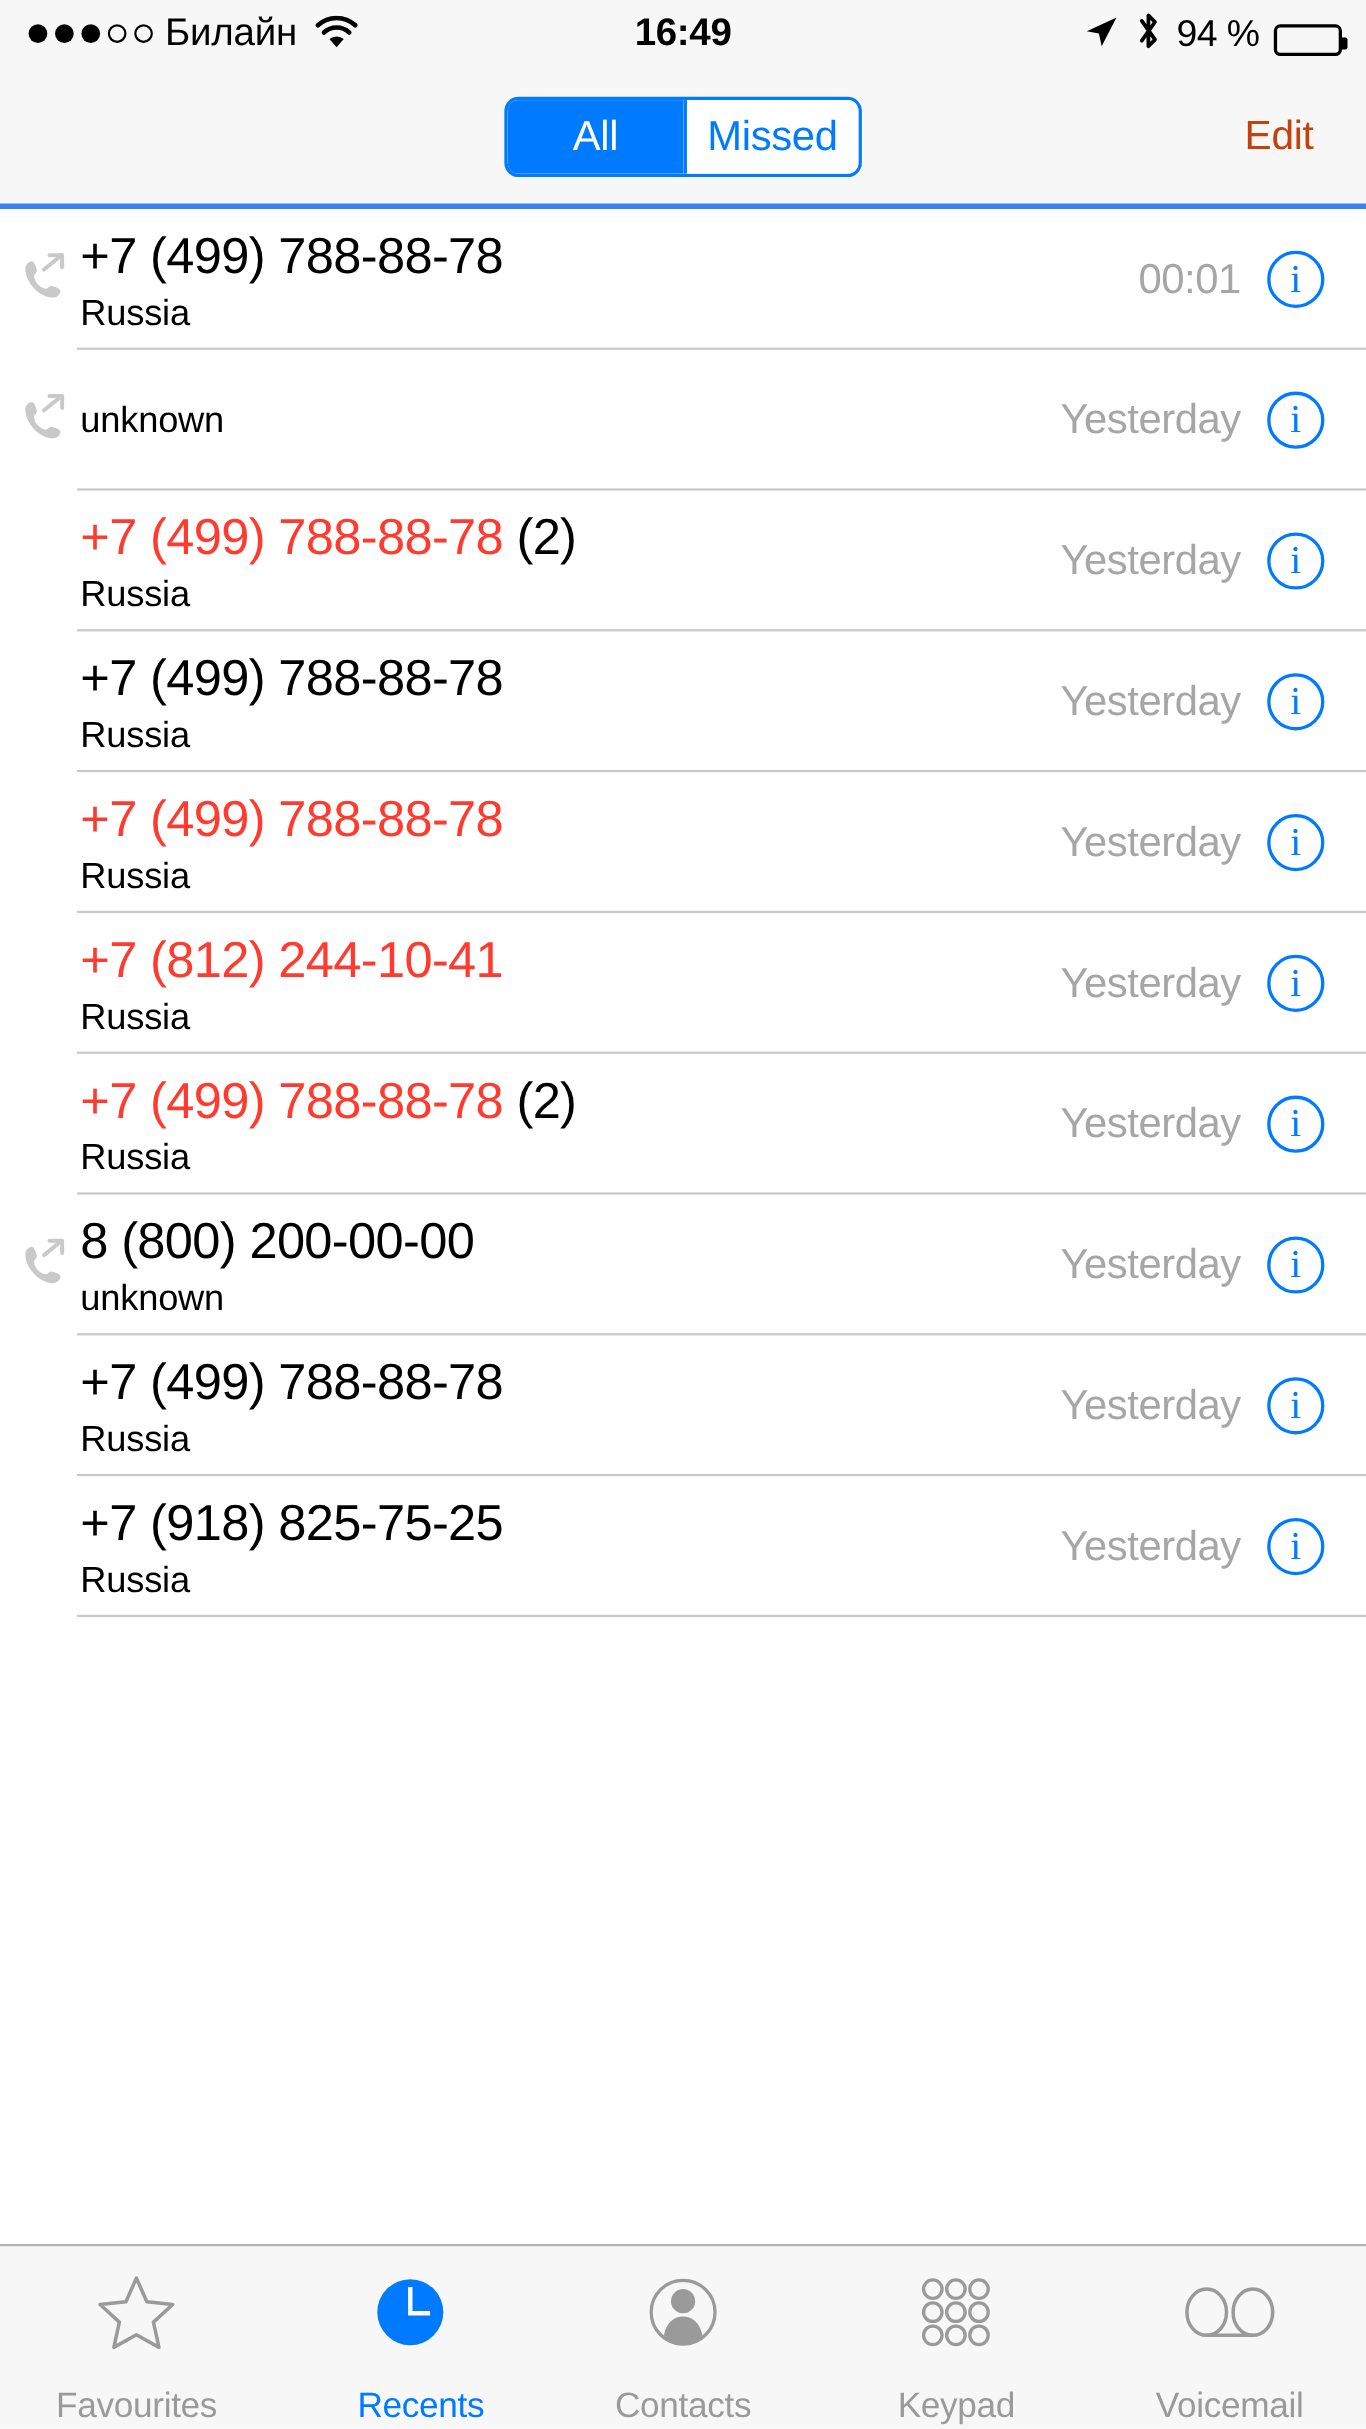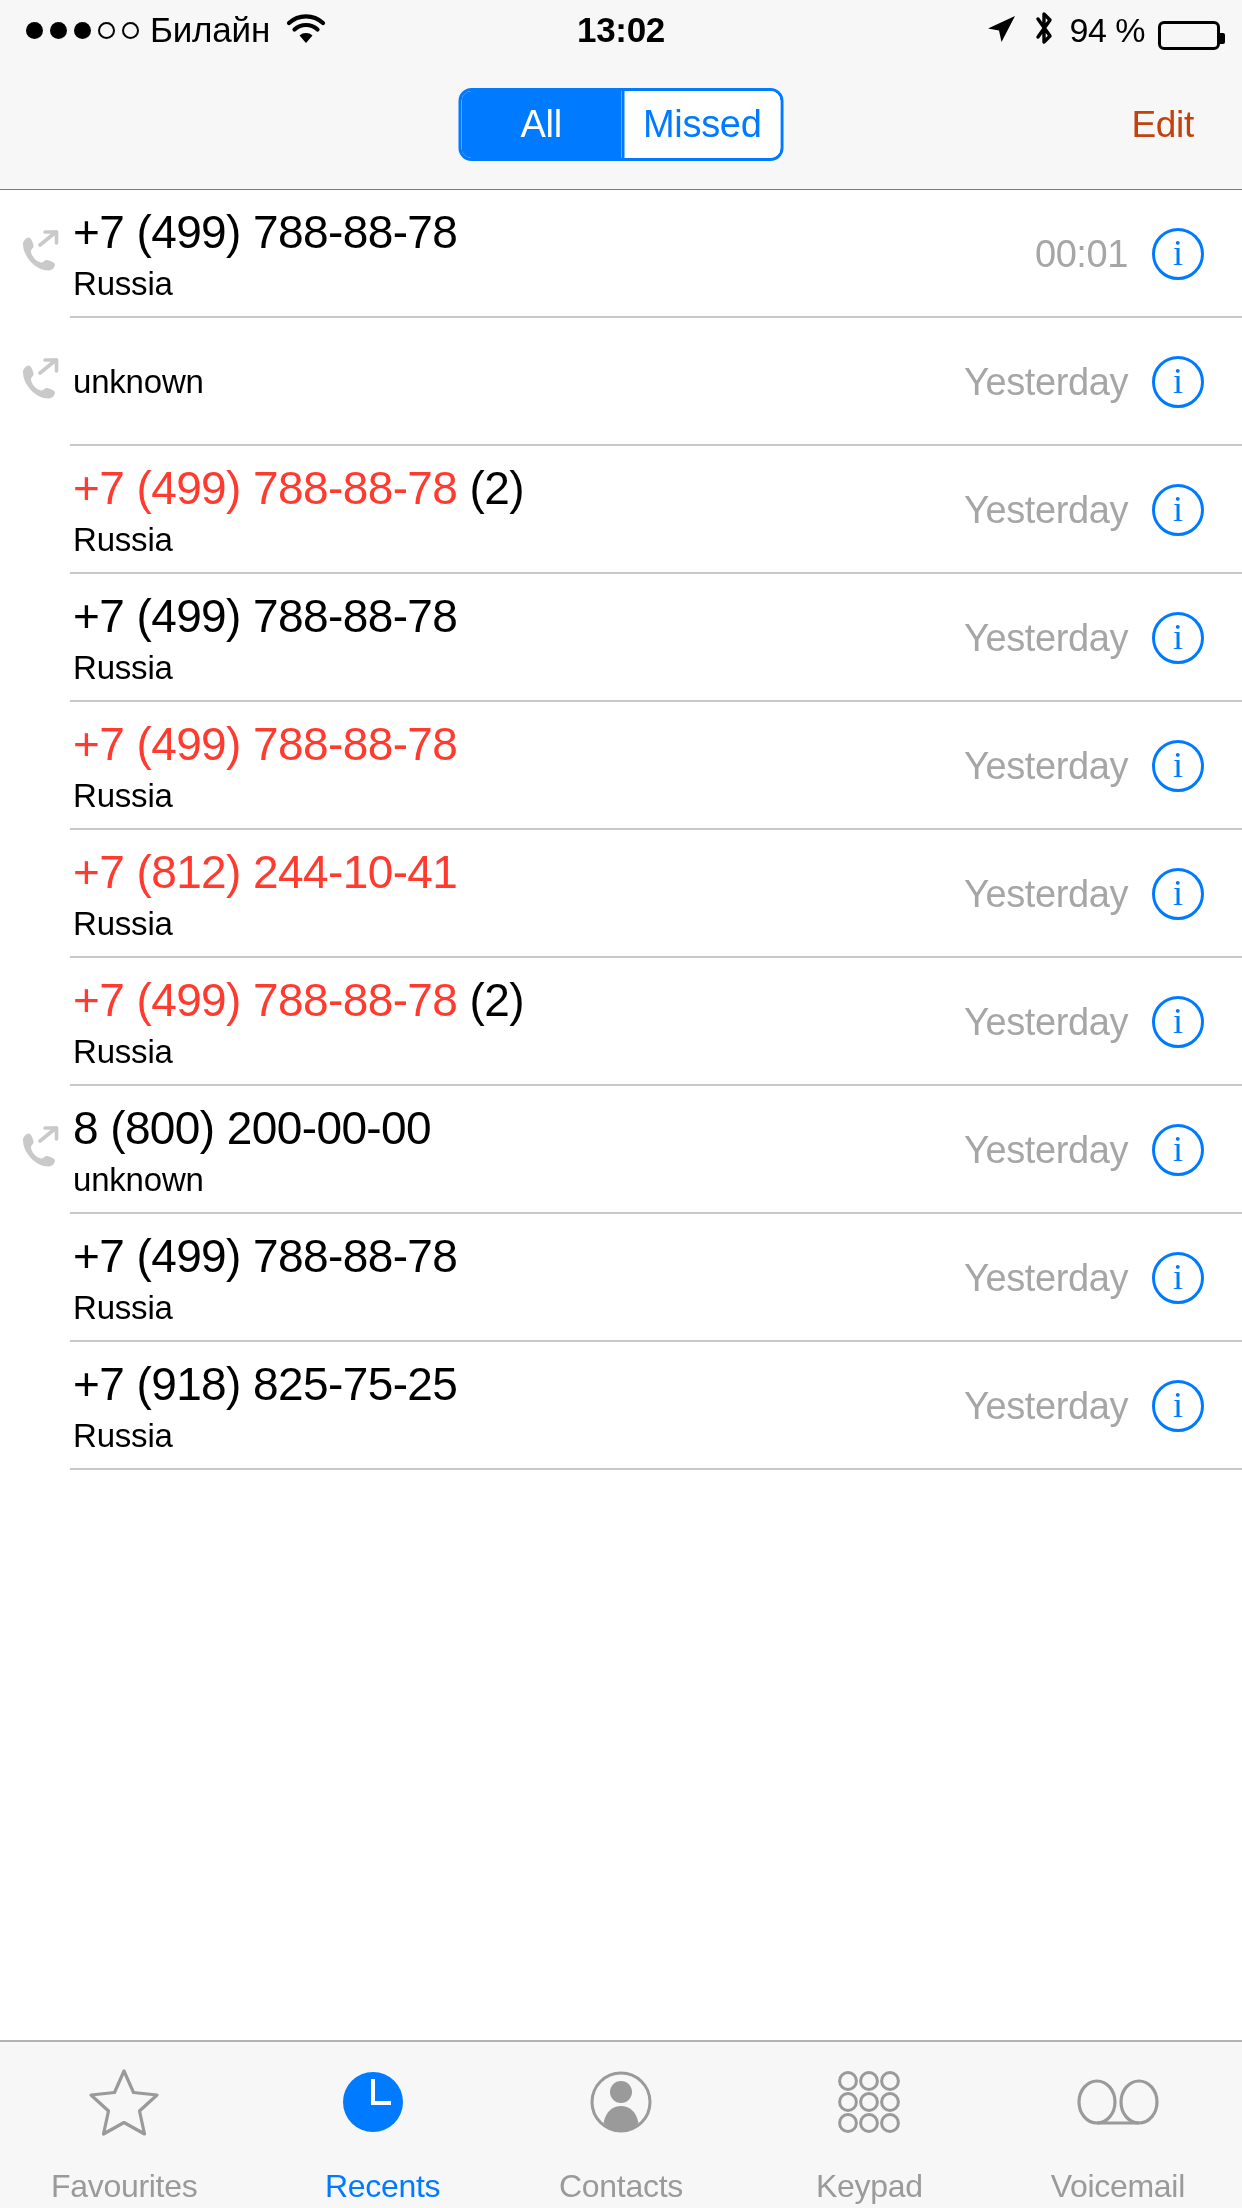--- a/index.html
+++ b/index.html
@@ -41,21 +41,21 @@
   .batt::after{
     content:""; position:absolute; right:-8px; top:9px;
     width:5px; height:11px; background:#000; border-radius:0 2px 2px 0;
   }
   .batt-fill{ height:100%; background:#000; border-radius:2px; }
 
   
   .navbar{
     flex:0 0 130px; height:130px;
     background:#f7f7f7;
-    border-bottom:1px solid #3b82f6;
+    border-bottom:5px solid #3b82f6;
     display:flex; align-items:center;
     position:relative;
   }
   .seg{
     position:absolute; left:50%; transform:translateX(-50%);
     top:28px;
     width:325px; height:73px;
     border:3px solid #007aff;
     border-radius:13px;
     display:flex; overflow:hidden;
@@ -165,21 +165,21 @@
       <span class="wifi">
         <svg width="40" height="32" viewBox="0 0 40 32">
           <path d="M20 29 L13.5 21.5 A10 10 0 0 1 26.5 21.5 Z" fill="#000"></path>
           <path d="M8.5 15.5 A17 17 0 0 1 31.5 15.5" stroke="#000" stroke-width="4.2" fill="none" stroke-linecap="round"></path>
           <path d="M3 9 A25 25 0 0 1 37 9" stroke="#000" stroke-width="4.2" fill="none" stroke-linecap="round"></path>
         </svg>
       </span>
     </div>
 
     <div class="sb-center">
-      <span class="clock">13:02</span>
+      <span class="clock">16:49</span>
     </div>
 
     <div class="sb-right">
       <span>
         <svg width="34" height="34" viewBox="0 0 34 34">
           <path d="M31 4 L4 16.5 L15 18.5 L17.5 30 Z" fill="#000"></path>
         </svg>
       </span>
       <span>
         <svg width="26" height="36" viewBox="0 0 26 36">

